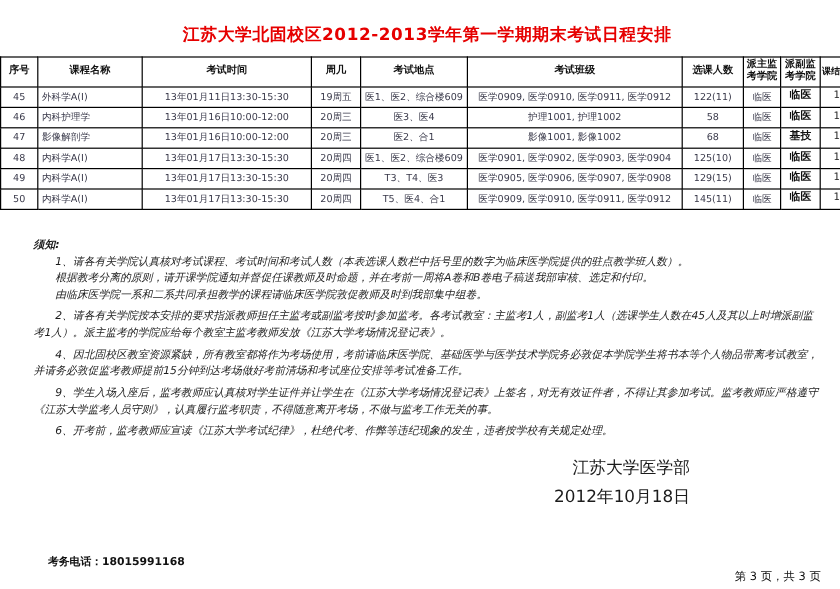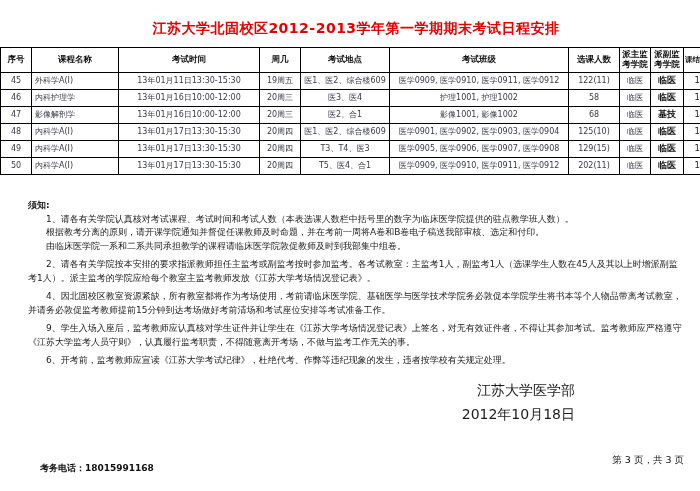--- a/index.html
+++ b/index.html
@@ -29,34 +29,34 @@
   .col4 { width:86px; }
   .col5 { width:176px; }
   .col6 { width:48px; }
   .col7 { width:28px; }
   .col8 { width:30px; }
   .col9 { width:30px; }
   th.col9 { font-size:7.5px; white-space:nowrap; }
   td.col1 { text-align:left; padding-left:3px; }
   td.col8 { font-weight:bold; font-size:9px; color:#111; }
   td.col9 { font-size:8.5px; color:#222; }
-  .notes { margin:24px 14px 0 28px; font-size:9px; line-height:1.5; color:#1c1c1c; }
+  .notes { margin:24px 14px 0 28px; font-size:9px; line-height:1.5; color:#1c1c1c;font-style:italic; }
   .notes-heading { font-weight:bold; margin:0; }
   p.note { margin:0; text-indent:18px; }
   p.note.gap { margin-top:5px; }
   .signature {
     width:max-content; margin:10px 125px 0 auto;
     text-align:right; font-size:14px; line-height:1.75; color:#1c1c1c;
   }
   .footer-left {
     position:absolute; left:40px; bottom:16px;
     font-size:9px; font-weight:bold; color:#111;
   }
   .footer-right {
-    position:absolute; right:16px; bottom:24px;
+    position:absolute; right:16px; bottom:4px;
     font-size:9.5px; color:#111;
   }
 </style>
 </head>
 <body>
 
 <div class="page">
 
   <h1 class="title" style="color: rgb(230, 0, 0);">江苏大学北固校区2012-2013学年第一学期期末考试日程安排</h1>
 
@@ -136,21 +136,21 @@
           <td class="col8">临医</td>
           <td class="col9">19</td>
         </tr>
         <tr>
           <td class="col0">50</td>
           <td class="col1">内科学A(I)</td>
           <td class="col2">13年01月17日13:30-15:30</td>
           <td class="col3">20周四</td>
           <td class="col4">T5、医4、合1</td>
           <td class="col5">医学0909, 医学0910, 医学0911, 医学0912</td>
-          <td class="col6">202(11)</td>
+          <td class="col6">145(11)</td>
           <td class="col7">临医</td>
           <td class="col8">临医</td>
           <td class="col9">19</td>
         </tr>
       </tbody>
   </table>
 
   <div class="notes">
     <p class="notes-heading">须知:</p>
     <div>

